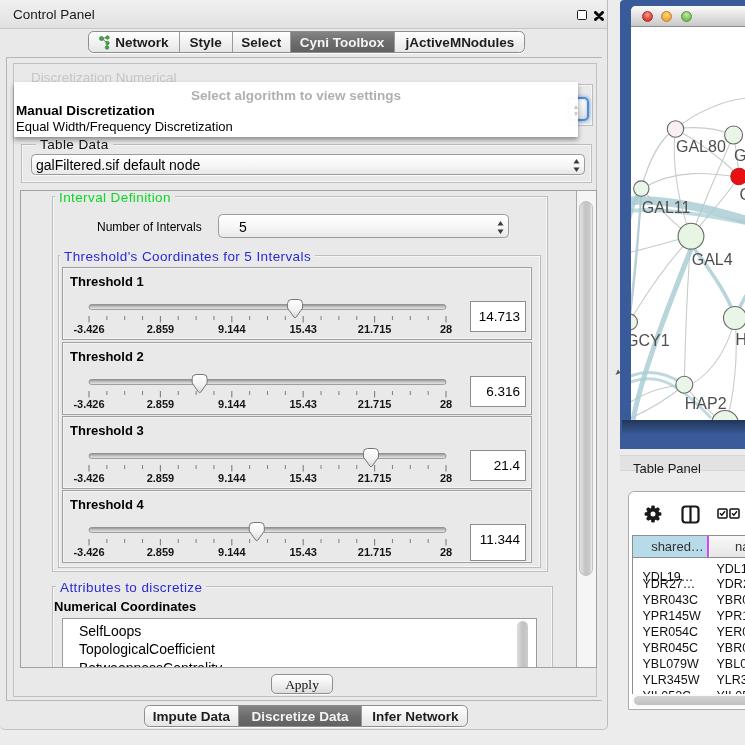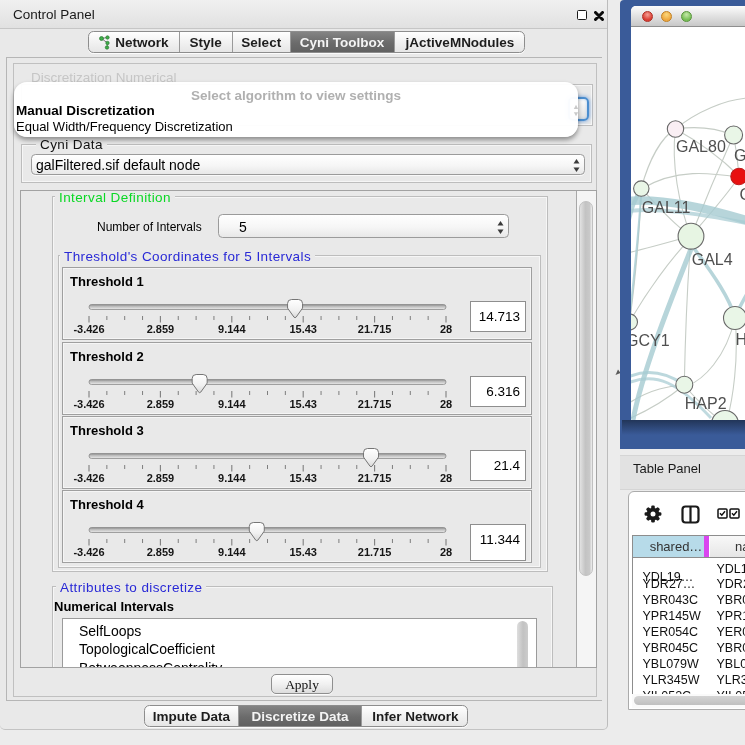--- a/index.html
+++ b/index.html
@@ -28,21 +28,21 @@
         <div class="abs" style="left:143.5px;top:0;width:57.5px;height:26px;border-left:1px solid #9a9a9a;color:#1d1d1d;font-size:13.5px;font-weight:bold;text-align:center;line-height:22px;">Select</div>
         <div class="abs" style="left:201.0px;top:0;width:104px;height:22px;background:linear-gradient(#848484,#6b6b6b 50%,#5f5f5f);border-left:1px solid #9a9a9a;color:#f4f4f4;font-size:13.5px;font-weight:bold;text-align:center;line-height:22px;">Cyni Toolbox</div>
         <div class="abs" style="left:305.0px;top:0;width:132px;height:22px;border-left:1px solid #9a9a9a;color:#1d1d1d;font-size:13.5px;font-weight:bold;text-align:center;line-height:22px;">jActiveMNodules</div>
       </div>
       <div class="abs" style="left:6px;top:57px;width:596px;height:644px;border:1px solid #b6b6b6;border-right:none;background:#e9e9e9;"></div>
       <div class="abs" style="left:13px;top:63px;width:584px;height:634px;border:1px solid #c0c0c0;"></div>
       <div class="abs" style="left:31px;top:69.5px;font-size:13.5px;color:#c6c6c6;">Discretization Numerical</div>
       <div class="abs" style="left:21px;top:84px;width:572px;height:42px;border:1px solid #bdbdbd;box-shadow:inset 0 0 0 1px rgba(255,255,255,.6);"></div>
       <div class="abs" style="left:568px;top:97px;width:21px;height:24px;border-radius:5px;background:linear-gradient(#fdfdfd,#e2e2e2);border:2.5px solid #4c8ecf;box-shadow:0 0 4px rgba(80,140,215,.9), inset 0 0 3px rgba(110,165,225,.55);"></div>
       <div class="abs" style="left:21px;top:144px;width:570.5px;height:39px;border:1px solid #bdbdbd;box-shadow:inset 0 0 0 1px rgba(255,255,255,.6);"></div>
-      <div class="abs" style="left:36px;top:137px;background:#e9e9e9;padding:0 4px;font-size:13.5px;letter-spacing:0.4px;color:#111;white-space:nowrap;">Cyni Data</div>
+      <div class="abs" style="left:36px;top:137px;background:#e9e9e9;padding:0 4px;font-size:13.5px;letter-spacing:0.4px;color:#111;white-space:nowrap;">Table Data</div>
       <div class="abs" style="left:31px;top:154px;width:554px;height:21px;border:1px solid #9b9b9b;border-radius:4.5px;background:linear-gradient(#ffffff,#f6f6f6 55%,#e8e8e8);box-shadow:0 1px 0 rgba(255,255,255,.7);">
         <div class="abs" style="left:4px;top:0;height:21px;line-height:21px;font-size:14px;color:#000;white-space:nowrap;">galFiltered.sif default node</div>
         <svg class="abs" style="left:539.7px;top:3.0px;" width="9" height="15">
           <path d="M4.5 1 L7.5 5.5 L1.5 5.5 Z" fill="#3a3a3a"></path>
           <path d="M4.5 14 L7.5 9.5 L1.5 9.5 Z" fill="#3a3a3a"></path>
         </svg>
       </div>
       <div class="abs" style="left:20px;top:190px;width:577px;height:478px;border:1px solid #a2a2a2;background:#e9e9e9;overflow:hidden;">
         <div class="abs" style="left:31px;top:5px;width:496px;height:375.5px;border:1px solid #bdbdbd;box-shadow:inset 0 0 0 1px rgba(255,255,255,.6);"></div>
         <div class="abs" style="left:34px;top:-1px;background:#e9e9e9;padding:0 4px;font-size:13.5px;letter-spacing:0.4px;color:#0ad824;">Interval Definition</div>
@@ -196,21 +196,21 @@
           <text x="241.20" y="65.5" font-size="11" font-weight="bold" fill="#151515" text-anchor="middle">15.43</text>
           <text x="312.60" y="65.5" font-size="11" font-weight="bold" fill="#151515" text-anchor="middle">21.715</text>
           <text x="384.00" y="65.5" font-size="11" font-weight="bold" fill="#151515" text-anchor="middle">28</text>
           <g transform="translate(186.29,31.5)">
             <path d="M1 5 Q1 1 5 1 L12 1 Q16 1 16 5 L16 9.6 L9.6 18.6 Q8.5 19.8 7.4 18.6 L1 9.6 Z" fill="url(#thumbg)" stroke="#757575" stroke-width="1"></path>
           </g>
         </svg>
         <div class="abs" style="left:449px;top:332.5px;width:56px;height:37px;background:#fff;border:1px solid #8e8e8e;font-size:13.5px;line-height:29px;text-align:right;padding-right:5px;color:#000;">11.344</div>
         <div class="abs" style="left:31px;top:395px;width:501px;height:100px;border:1px solid #bdbdbd;box-shadow:inset 0 0 0 1px rgba(255,255,255,.6);"></div>
         <div class="abs" style="left:35px;top:389px;background:#e9e9e9;padding:0 4px;font-size:13.5px;letter-spacing:0.4px;color:#2929d6;">Attributes to discretize</div>
-        <div class="abs" style="left:33px;top:408px;font-size:13px;font-weight:bold;color:#000;">Numerical Intervals</div>
+        <div class="abs" style="left:33px;top:408px;font-size:13px;font-weight:bold;color:#000;">Numerical Coordinates</div>
         <div class="abs" style="left:41px;top:427px;width:475px;height:60px;background:#fff;border:1px solid #9b9b9b;overflow:hidden;">
           <div style="padding:2.5px 0 0 16px;font-size:14px;line-height:18.8px;color:#000;">SelfLoops<br>TopologicalCoefficient<br>BetweennessCentrality</div>
           <div class="abs" style="right:8px;top:1.5px;width:11.5px;height:70px;border-radius:5.5px;background:linear-gradient(90deg,#dedede,#c2c2c2 55%,#cccccc);"></div>
         </div>
         <div class="abs" style="right:0;top:0;width:20px;height:476px;background:#f5f5f5;border-left:1px solid #a8a8a8;"></div>
         <div class="abs" style="right:3.5px;top:10px;width:14px;height:375px;border-radius:7px;background:linear-gradient(90deg,#e2e2e2,#c3c3c3 45%,#c9c9c9 80%,#efefef);border:1px solid #c0c0c0;"></div>
       </div>
       <div class="abs" style="left:271px;top:673.5px;width:62px;height:20.5px;border:1px solid #8f8f8f;border-radius:5px;background:linear-gradient(#ffffff,#f1f1f1 50%,#dddddd);box-shadow:0 1px 0 rgba(255,255,255,.8);font-size:13.5px;text-align:center;line-height:19px;color:#111;font-family:Liberation Serif, serif;">Apply</div>
       <div class="abs" style="left:144px;top:705px;width:324px;height:22px;border:1px solid #8d8d8d;border-radius:5.5px;box-shadow:0 1px 0 rgba(255,255,255,.8);overflow:hidden;background:linear-gradient(#ffffff,#f3f3f3 45%,#e6e6e6);">
         <div class="abs" style="left:0px;top:0;width:93px;height:22px;color:#1d1d1d;font-size:13.5px;font-weight:bold;text-align:center;line-height:22px;">Impute Data</div>
@@ -269,21 +269,21 @@
         <text x="103.1" y="133" font-size="16" fill="#4f4f4f">GAL3</text>
         <text x="108.5" y="172" font-size="16" fill="#4f4f4f">CDC2</text>
         <text x="10.8" y="185" font-size="16" fill="#4f4f4f">GAL11</text>
         <text x="60.7" y="236.5" font-size="16" fill="#4f4f4f">GAL4</text>
         <text x="104.5" y="316.5" font-size="16" fill="#4f4f4f">HIS4</text>
         <text x="-5" y="317.5" font-size="16" fill="#4f4f4f">GCY1</text>
         <text x="53.8" y="380.5" font-size="16" fill="#4f4f4f">HAP2</text>
       </svg>
     </div>
     <div class="abs" style="left:622px;top:420px;width:123px;height:15px;background:linear-gradient(rgba(10,15,25,.5),rgba(10,15,25,0));"></div>
-    <div class="abs" style="left:620px;top:455px;width:125px;height:35px;background:#e2e2e2;border-top:1px solid #d5d5d5;border-bottom:1px solid #d5d5d5;">
+    <div class="abs" style="left:620px;top:455px;width:125px;height:16px;background:#e2e2e2;border-top:1px solid #d5d5d5;border-bottom:1px solid #d5d5d5;">
       <div class="abs" style="left:13px;top:5px;font-size:13px;color:#1a1a1a;">Table Panel</div>
     </div>
     <div class="abs" style="left:628px;top:491px;width:118px;height:219px;background:#fff;border:1px solid #ababab;border-top-left-radius:6px;overflow:hidden;">
       <svg class="abs" style="left:15px;top:13px;" width="18" height="18" viewBox="0 0 18 18">
         <g fill="#1a1a1a">
           <circle cx="9" cy="9" r="6.3"></circle>
           <g>
             <rect x="7.2" y="0.6" width="3.6" height="3.4" rx="1.2" transform="rotate(0 9 9)"></rect>
             <rect x="7.2" y="0.6" width="3.6" height="3.4" rx="1.2" transform="rotate(45 9 9)"></rect>
             <rect x="7.2" y="0.6" width="3.6" height="3.4" rx="1.2" transform="rotate(90 9 9)"></rect>
@@ -302,21 +302,21 @@
       </svg>
       <svg class="abs" style="left:88px;top:16px;" width="11" height="11" viewBox="0 0 11 11">
         <rect x="1" y="1" width="9" height="9" rx="1" fill="none" stroke="#111" stroke-width="1.5"></rect>
         <path d="M3 5.2 L4.8 7.2 L8 3.2" fill="none" stroke="#111" stroke-width="1.4"></path>
       </svg>
       <svg class="abs" style="left:100px;top:16px;" width="11" height="11" viewBox="0 0 11 11">
         <rect x="1" y="1" width="9" height="9" rx="1" fill="none" stroke="#111" stroke-width="1.5"></rect>
         <path d="M3 5.2 L4.8 7.2 L8 3.2" fill="none" stroke="#111" stroke-width="1.4"></path>
       </svg>
       <div class="abs" style="left:3px;top:42.5px;width:115px;height:23px;border:1px solid #8d8d8d;border-right:none;">
-        <div class="abs" style="left:0;top:0;width:76px;height:21px;background:#b7dbe9;border-right:5px solid #d946ef;font-size:13px;color:#333;text-align:center;line-height:21px;padding-left:15px;">shared…</div>
+        <div class="abs" style="left:0;top:0;width:76px;height:21px;background:#b7dbe9;border-right:2px solid #d946ef;font-size:13px;color:#333;text-align:center;line-height:21px;padding-left:15px;">shared…</div>
         <div class="abs" style="left:77px;top:0;width:38px;height:21px;background:linear-gradient(#f8f8f8,#e6e6e6);font-size:13px;color:#333;line-height:21px;">
           <span class="abs" style="left:25px;">name</span>
         </div>
       </div>
       <div class="abs" style="left:4px;top:69.5px;width:114px;height:133px;overflow:hidden;">
         <div class="abs" style="left:9.5px;top:8px;font-size:12.5px;color:#111;white-space:nowrap;">YDL19…</div>
         <div class="abs" style="left:83.5px;top:0.0px;font-size:12.5px;color:#111;white-space:nowrap;">YDL194W</div>
         <div class="abs" style="left:9.5px;top:15.9px;font-size:12.5px;color:#111;white-space:nowrap;">YDR27…</div>
         <div class="abs" style="left:83.5px;top:15.9px;font-size:12.5px;color:#111;white-space:nowrap;">YDR277C</div>
         <div class="abs" style="left:9.5px;top:31.8px;font-size:12.5px;color:#111;white-space:nowrap;">YBR043C</div>
@@ -332,21 +332,21 @@
         <div class="abs" style="left:9.5px;top:111.4px;font-size:12.5px;color:#111;white-space:nowrap;">YLR345W</div>
         <div class="abs" style="left:83.5px;top:111.4px;font-size:12.5px;color:#111;white-space:nowrap;">YLR345W</div>
         <div class="abs" style="left:9.5px;top:127.4px;font-size:12.5px;color:#111;white-space:nowrap;">YIL052C</div>
         <div class="abs" style="left:83.5px;top:127.4px;font-size:12.5px;color:#111;white-space:nowrap;">YIL052C</div>
       </div>
       <div class="abs" style="left:3px;top:65px;width:1px;height:138px;background:#8d8d8d;"></div>
       <div class="abs" style="left:3px;top:202px;width:115px;height:14px;background:#fafafa;">
         <div class="abs" style="left:2px;top:2px;width:120px;height:9px;border-radius:4.5px;background:linear-gradient(#d4d4d4,#c0c0c0);"></div>
       </div>
     </div>
-    <div class="abs" style="left:14px;top:82px;width:564px;height:55px;border-radius:13px;background:rgba(255,255,255,.97);box-shadow:0 3px 5px rgba(0,0,0,.4);">
+    <div class="abs" style="left:14px;top:82px;width:564px;height:55px;border-radius:1px;background:rgba(255,255,255,.97);box-shadow:0 3px 5px rgba(0,0,0,.4);">
       <div class="abs" style="left:0;top:5.5px;width:564px;text-align:center;font-size:13.5px;font-weight:bold;color:#b0b0b0;">Select algorithm to view settings</div>
       <div class="abs" style="left:2px;top:21px;font-size:13.5px;font-weight:bold;color:#000;">Manual Discretization</div>
       <div class="abs" style="left:2px;top:36.5px;font-size:13px;color:#000;">Equal Width/Frequency Discretization</div>
     </div>
     <svg class="abs" style="left:572.5px;top:103.5px;opacity:.28;" width="6" height="13" viewBox="0 0 10 16" preserveAspectRatio="none">
       <path d="M5 1 L8.6 6 L1.4 6 Z" fill="#404040"></path>
       <path d="M5 15 L8.6 10 L1.4 10 Z" fill="#404040"></path>
     </svg>
 <svg class="abs" style="left:0;top:0;width:0;height:0;">
 <defs>

